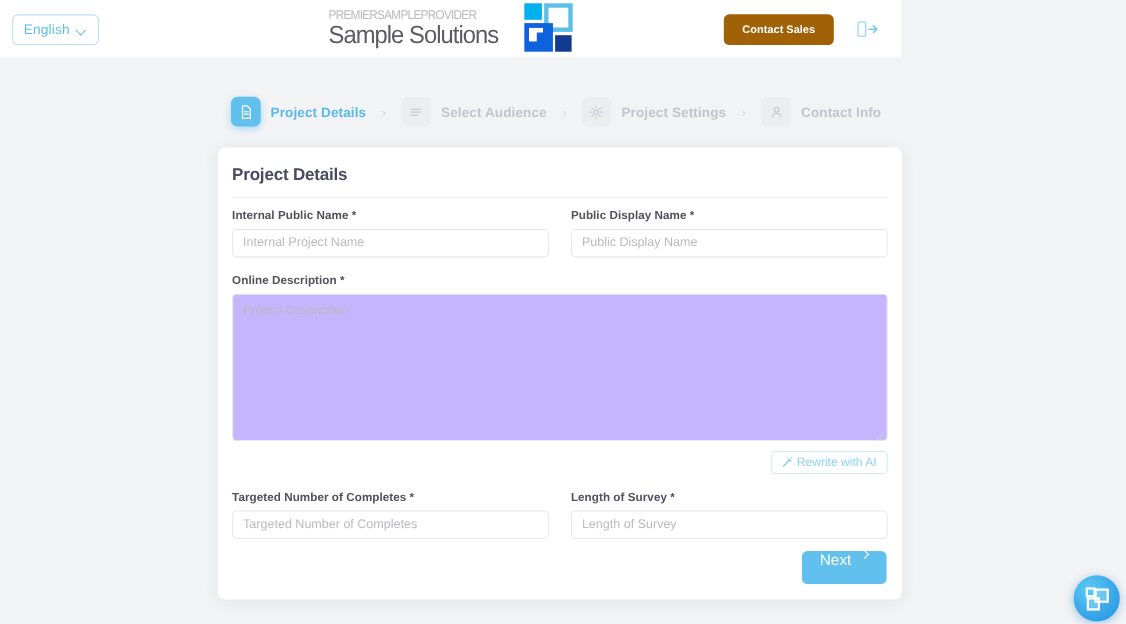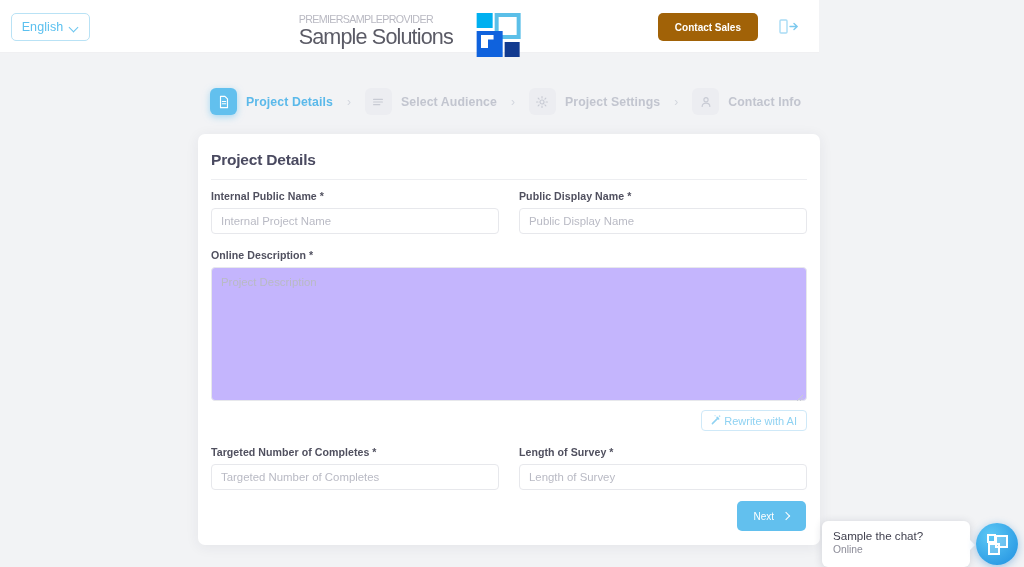--- a/index.html
+++ b/index.html
@@ -27,22 +27,22 @@
   .lang-select .lbl { font-size: 12.5px; color: #5bc0ef; letter-spacing: .1px; }
   .chev-d { width: 9px; height: 9px; position: relative; }
   .chev-d::before {
     content: ""; position: absolute; left: 0; top: 1px;
     width: 6px; height: 6px;
     border-right: 1.4px solid #6ac5ef; border-bottom: 1.4px solid #6ac5ef;
     transform: rotate(45deg);
   }
 
   
-  .logo { position: absolute; left: 50%; top: 13px; transform: translateX(-50%);
-          display: flex; align-items: flex-start; gap: 18px; }
+  .logo { position: absolute; left: 50%; top: 3px; transform: translateX(-50%);
+          display: flex; align-items: center; gap: 18px; }
   .logo-text { display: flex; flex-direction: column; align-items: flex-start; }
   .logo-top {
     font-size: 11.5px; color: #b9b9c2; letter-spacing: -0.7px;
     font-family: "Liberation Sans Narrow","Liberation Sans", sans-serif;
     transform: scaleX(.93); transform-origin: left center; white-space: nowrap;
   }
   .logo-main {
     font-size: 22.5px; color: #5b5b66; letter-spacing: -0.9px; line-height: 1.05;
     transform: scaleX(.96); transform-origin: left center; white-space: nowrap;
   }
@@ -120,22 +120,22 @@
     position: absolute; right: 13px; top: 276px;
     height: 21px; padding: 0 9px; display: flex; align-items: center; gap: 2px;
     border: 1px solid #cfe9f8; border-radius: 4px; background: #ffffff;
     color: #8fd2f2; font-size: 11px; cursor: pointer;
     font-family: "Liberation Sans", sans-serif;
   }
 
   .next-btn {
     position: absolute; right: 14px; bottom: 14px;
     height: 30px; padding: 0 16px; border: none; border-radius: 5px;
-    background: #62c0ee; color: #ffffff; font-size: 10px;
-    display: flex; align-items: center; gap: 9px; cursor: pointer;
+    background: #62c0ee; color: #ffffff; font-size: 14px;
+    display: flex; gap: 9px; cursor: pointer;
     font-family: "Liberation Sans", sans-serif;
   }
   .chev-r { width: 7px; height: 7px; position: relative; }
   .chev-r::before {
     content: ""; position: absolute; left: 0; top: 0; width: 5px; height: 5px;
     border-top: 1.5px solid #ffffff; border-right: 1.5px solid #ffffff;
     transform: rotate(45deg);
   }
 
   
@@ -293,24 +293,20 @@
         <input class="inp" type="text" placeholder="Length of Survey" style="">
       </div>
     </div>
 
     <button class="next-btn">
       <span>Next</span>
       <span class="chev-r"></span>
     </button>
   </div>
 
-  <div class="chat-bubble">
-    <div class="chat-title">Sample the chat?</div>
-    <div class="chat-status">Online</div>
-  </div>
 
   <div class="chat-fab">
     <span class="fab-mark">
       <span class="fab-sq fab-1"></span>
       <span class="fab-sq fab-2"></span>
       <span class="fab-sq fab-3"></span>
     </span>
   </div>
 
 </div>

